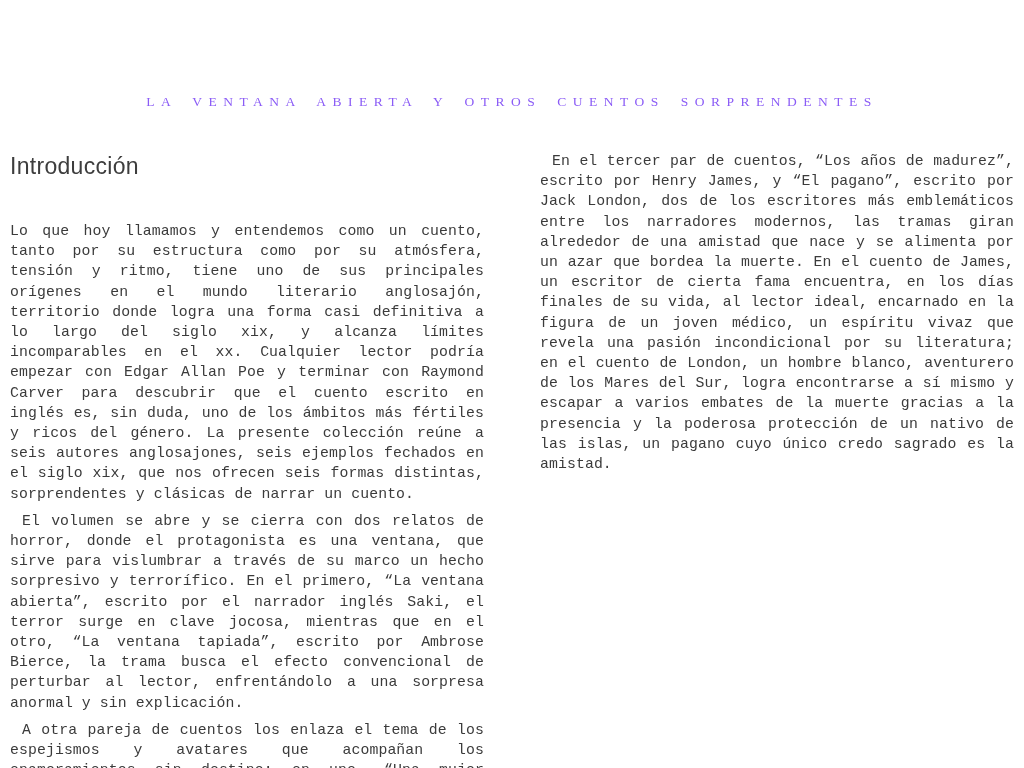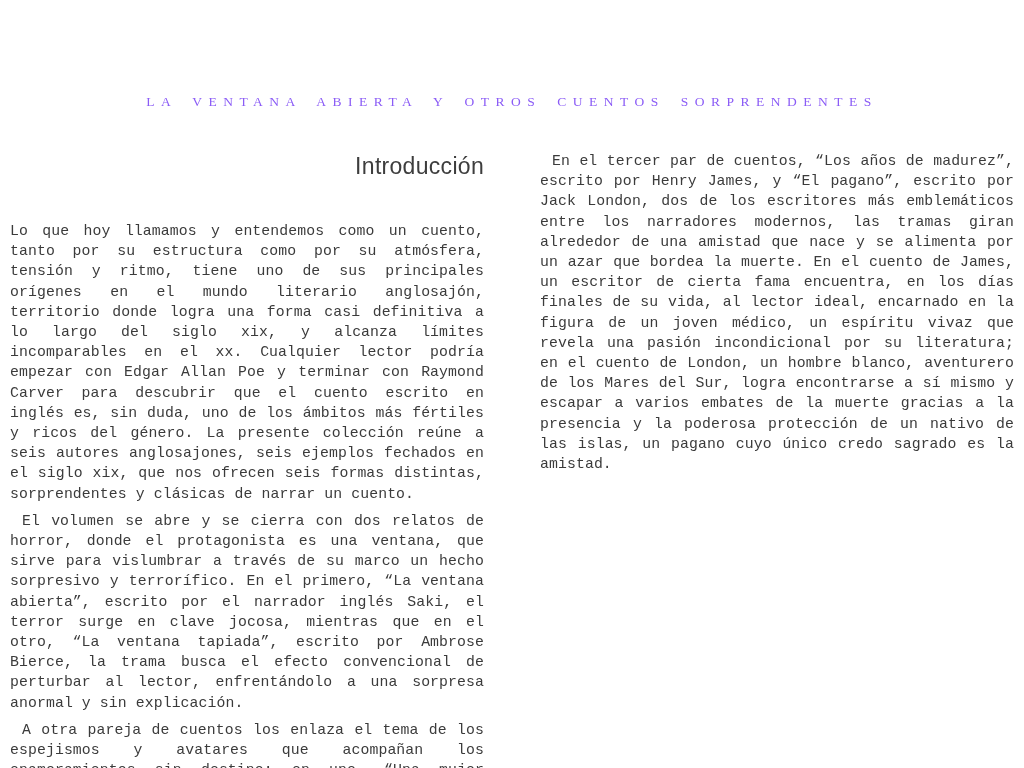--- a/index.html
+++ b/index.html
@@ -44,21 +44,21 @@
     color: #3b3b3b;
     letter-spacing: 0.1px;
   }
   .chapter-title {
     font-size: 23px;
     font-weight: 300;
     color: #3d3d3d;
     margin: 0 0 40px 0;
     line-height: 30px;
     letter-spacing: 0.3px;
-    text-align: right;
+    text-align: left;
   }
   .col p {
     margin: 0 0 7px 0;
     font-family: Liberation Mono, monospace;
   }
   .col p.indent {
     text-indent: 12px;
   }
 </style>
 </head>

